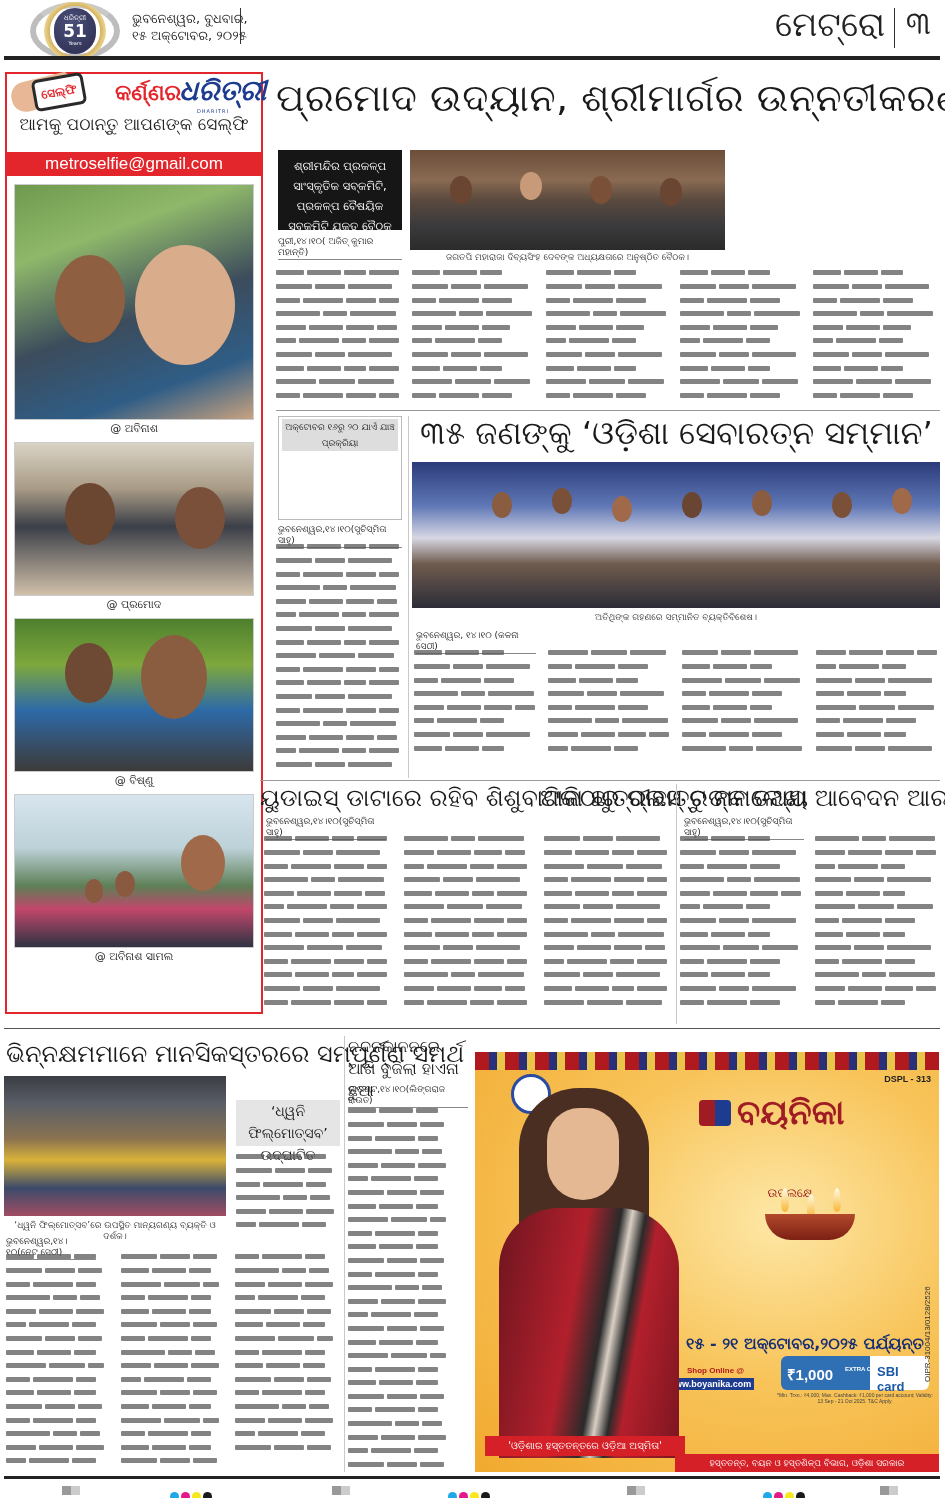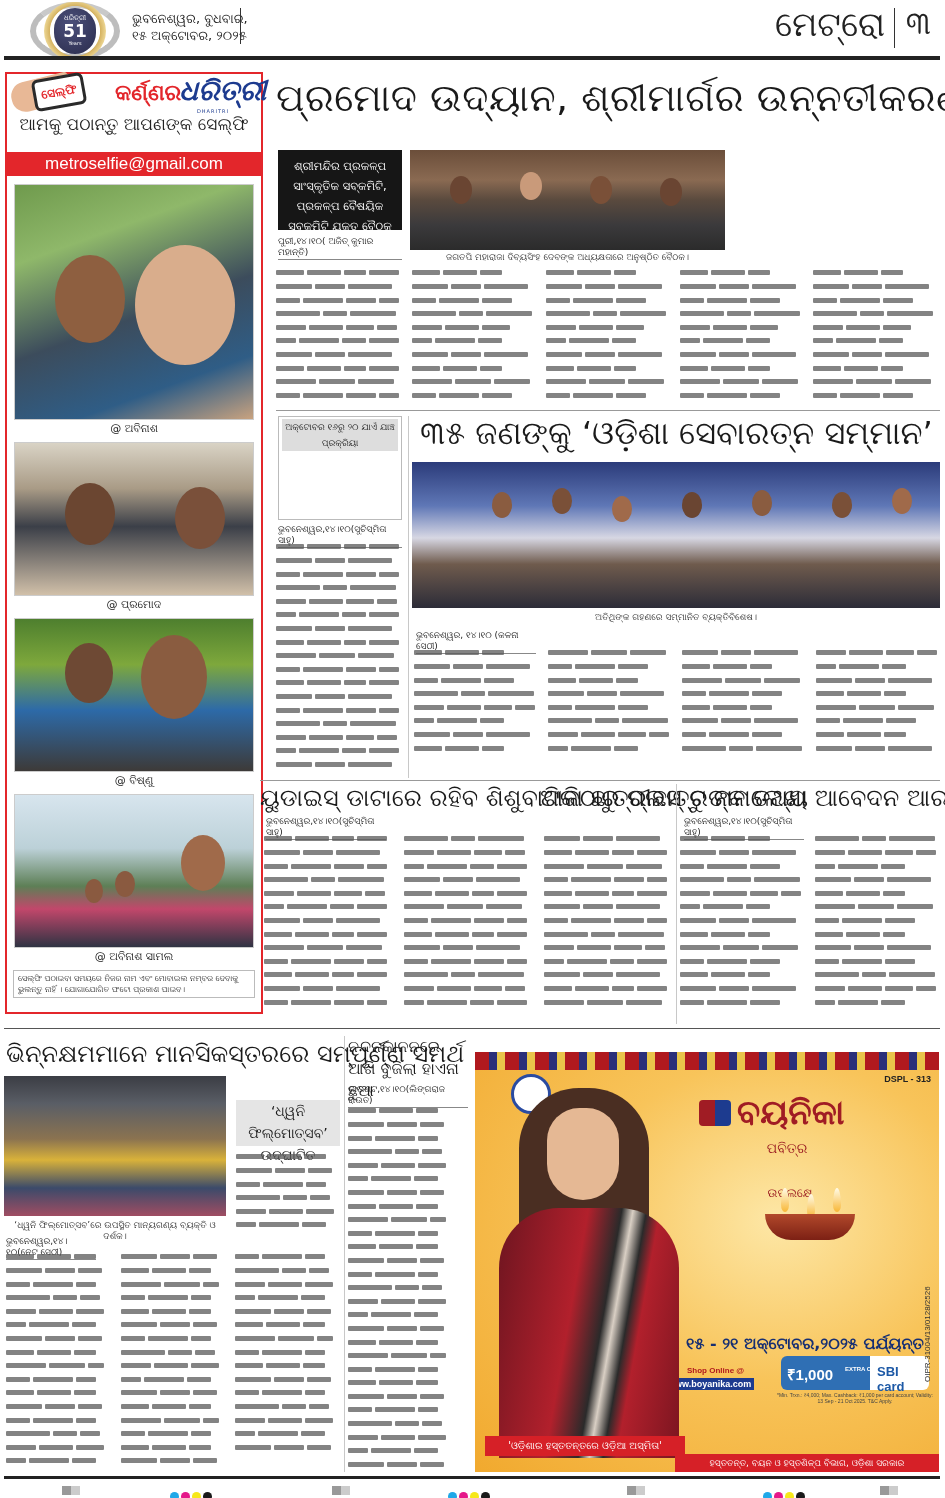--- a/index.html
+++ b/index.html
@@ -163,21 +163,20 @@
     <div class="face" style="left:126px;top:16px;width:66px;height:84px;background:#8a5c40;"></div>
   </div>
   <div class="selfie-cap">@ ବିଷ୍ଣୁ</div>
 
   <div class="selfie-photo ph-d" style="height:154px;margin-top:4px;">
     <div class="face" style="left:166px;top:40px;width:44px;height:56px;background:#a06a4a;"></div>
     <div class="face" style="left:100px;top:76px;width:20px;height:26px;background:#8a5a40;"></div>
     <div class="face" style="left:70px;top:84px;width:18px;height:24px;background:#8a5a40;"></div>
   </div>
   <div class="selfie-cap">@ ଅବିନାଶ ସାମଲ</div>
-  <div class="selfie-note">ସେଲ୍ଫି ପଠାଇବା ସମୟରେ ନିଜର ନାମ ଏବଂ ମୋବାଇଲ ନମ୍ବର ଦେବାକୁ ଭୁଲନ୍ତୁ ନାହିଁ । ଯୋଗାଯୋଗିତ ଫଟୋ ପ୍ରକାଶ ପାଇବ।</div>
 </div>
 
 <div class="hl hl-main">ପ୍ରମୋଦ ଉଦ୍ୟାନ, ଶ୍ରୀମାର୍ଗର ଉନ୍ନତୀକରଣ କରାଯିବ</div>
 <div class="black-box">ଶ୍ରୀମନ୍ଦିର ପ୍ରକଳ୍ପ ସାଂସ୍କୃତିକ ସବ୍‌କମିଟି, ପ୍ରକଳ୍ପ ବୈଷୟିକ ସବ୍‌କମିଟି ଯୁକ୍ତ ବୈଠକ</div>
 <div class="byline" style="left:278px;top:236px;width:124px;">ପୁରୀ,୧୪।୧୦( ଅଜିତ୍ କୁମାର ମହାନ୍ତି)</div>
 
 <div class="photo meet" style="left:410px;top:150px;width:315px;height:100px;">
   <div class="face" style="left:40px;top:26px;width:22px;height:28px;background:#6a4532;"></div>
   <div class="face" style="left:110px;top:22px;width:22px;height:28px;background:#c99a7a;"></div>
   <div class="face" style="left:180px;top:26px;width:22px;height:28px;background:#7a5038;"></div>
@@ -485,21 +484,20 @@
   <span class="ln"><i style="width:20px"></i><i style="width:40px"></i><i style="width:24px"></i></span>
   <span class="ln"><i style="width:36px"></i><i style="width:30px"></i><i style="width:24px"></i></span>
 </div>
 
 <div class="ad">
   <div class="ad-top"></div>
   <div class="ad-emblem"></div>
   <div class="ad-dspl">DSPL - 313</div>
   <div class="ad-brand-icon"></div>
   <div class="ad-brand">ବୟନିକା</div>
-  <div class="ad-pabitra">ପବିତ୍ର</div>
   <div class="ad-upalakshe">ଉପଲକ୍ଷେ</div>
   <div class="ad-flame" style="left:306px;"></div>
   <div class="ad-flame" style="left:332px;top:142px;"></div>
   <div class="ad-flame" style="left:358px;"></div>
   <div class="ad-diya"></div>
   <div class="ad-dates">୧୫ - ୨୧ ଅକ୍ଟୋବର,୨୦୨୫ ପର୍ଯ୍ୟନ୍ତ</div>
   <div class="ad-sbi">
     <span class="s1">₹1,000</span>
     <span class="s2">EXTRA CASHBACK*</span>
     <span class="s3">SBI card</span>

